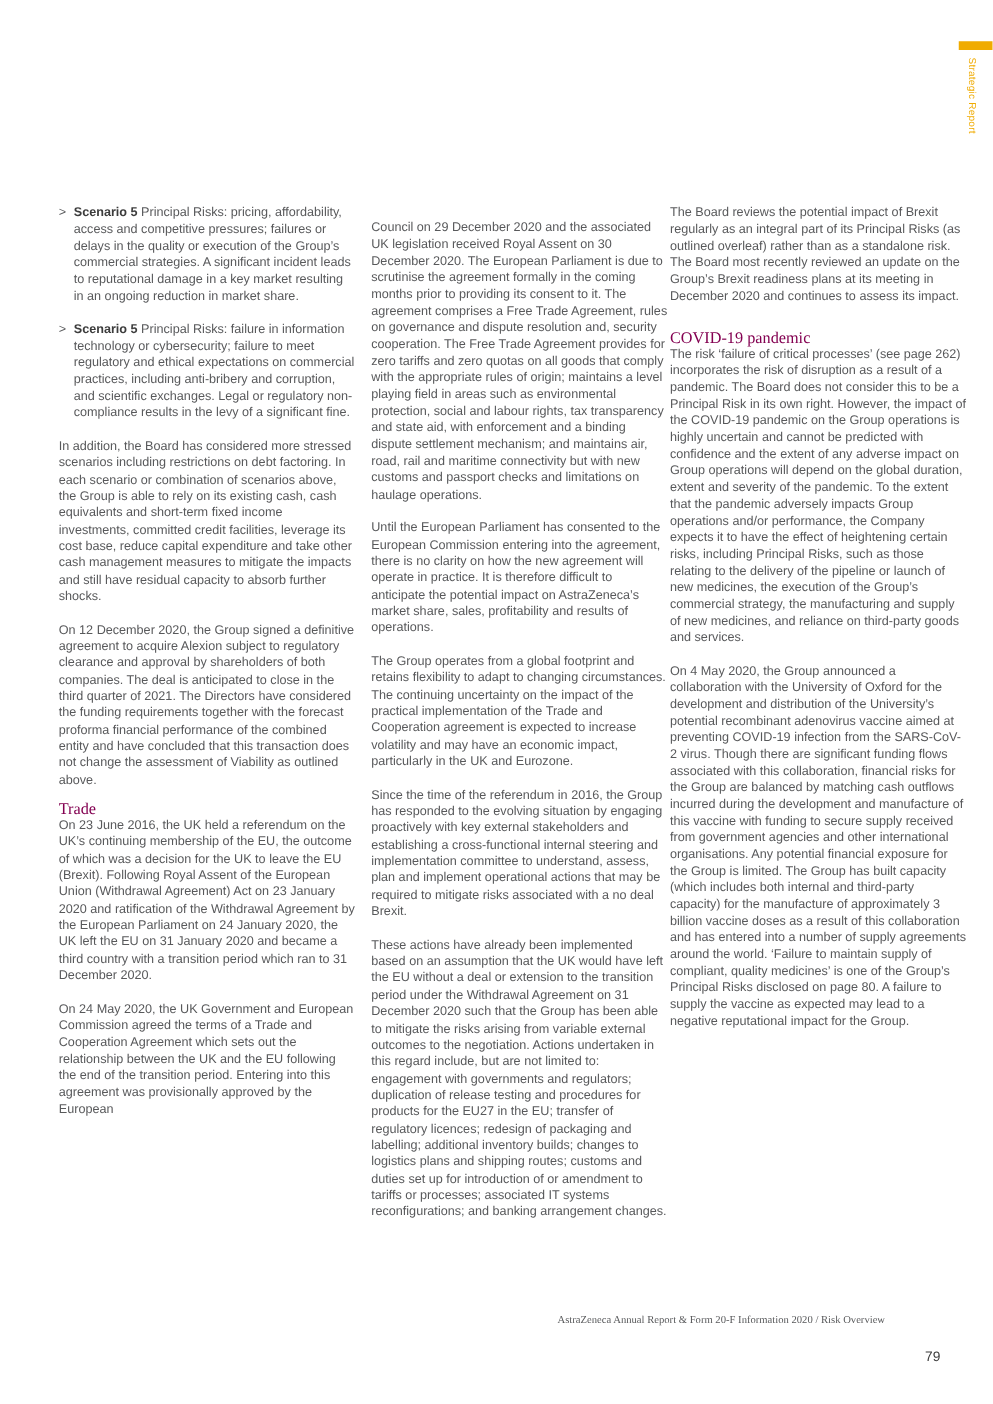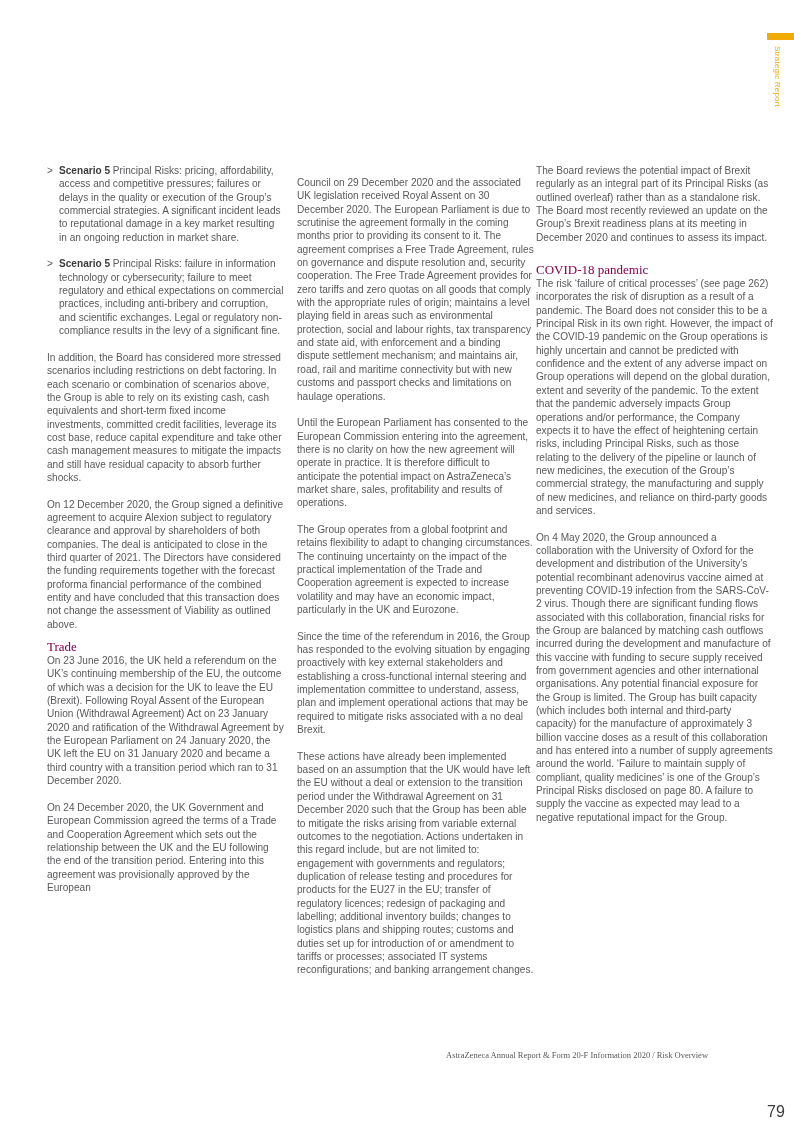--- a/index.html
+++ b/index.html
@@ -16,22 +16,22 @@
   .bullet .gt { position: absolute; left: 0; top: 0; }
   .bullet b { font-weight: bold; color: #3c3c3c; }
   .bullets { margin-bottom: 13.35px; }
   h3 { font-family: "Liberation Serif", serif; font-weight: normal;
        color: #830051; font-size: 13px; line-height: 14px; margin: 0 0 0 0; }
   .side-bar { position: absolute; left: 767px; top: 33px; width: 27px; height: 7px; background: #f0ab00; }
   .side-label { position: absolute; left: 773px; top: 46px; writing-mode: vertical-rl;
        font-family: "Liberation Sans", sans-serif; font-size: 8px; color: #f0ab00; letter-spacing: 0.2px; }
   .footer { position: absolute; top: 1050px; left: 446px; font-family: "Liberation Serif", serif;
        font-size: 8.5px; color: #58595b; }
-  .pagenum { position: absolute; top: 1080px; left: 767px; font-family: "Liberation Sans", sans-serif;
-       font-size: 16px; color: #3c3c3c; margin-top: 23px; }
+  .pagenum { position: absolute; top: 1080px; left: 740px; font-family: "Liberation Sans", sans-serif;
+       font-size: 11px; color: #3c3c3c; }
 </style>
 </head>
 <body>
 
 <div class="page">
 
   <div class="side-bar"></div>
   <div class="side-label">Strategic Report</div>
 
   <div class="col col1">
@@ -40,33 +40,33 @@
         <span class="gt">&gt;</span><b>Scenario 5</b><span> Principal Risks: pricing, affordability, access and competitive pressures; failures or delays in the quality or execution of the Group’s commercial strategies. A significant incident leads to reputational damage in a key market resulting in an ongoing reduction in market share.</span>
       </p>
       <p class="bullet">
         <span class="gt">&gt;</span><b>Scenario 5</b><span> Principal Risks: failure in information technology or cybersecurity; failure to meet regulatory and ethical expectations on commercial practices, including anti-bribery and corruption, and scientific exchanges. Legal or regulatory non-compliance results in the levy of a significant fine.</span>
       </p>
     </div>
     <p>In addition, the Board has considered more stressed scenarios including restrictions on debt factoring. In each scenario or combination of scenarios above, the Group is able to rely on its existing cash, cash equivalents and short-term fixed income investments, committed credit facilities, leverage its cost base, reduce capital expenditure and take other cash management measures to mitigate the impacts and still have residual capacity to absorb further shocks.</p>
     <p style="margin-bottom:9px">On 12 December 2020, the Group signed a definitive agreement to acquire Alexion subject to regulatory clearance and approval by shareholders of both companies. The deal is anticipated to close in the third quarter of 2021. The Directors have considered the funding requirements together with the forecast proforma financial performance of the combined entity and have concluded that this transaction does not change the assessment of Viability as outlined above.</p>
     <h3>Trade</h3>
     <p>On 23 June 2016, the UK held a referendum on the UK’s continuing membership of the EU, the outcome of which was a decision for the UK to leave the EU (Brexit). Following Royal Assent of the European Union (Withdrawal Agreement) Act on 23 January 2020 and ratification of the Withdrawal Agreement by the European Parliament on 24 January 2020, the UK left the EU on 31 January 2020 and became a third country with a transition period which ran to 31 December 2020.</p>
-    <p>On 24 December 2020, the UK Government and European Commission agreed the terms of a Trade and Cooperation Agreement which sets out the relationship between the UK and the EU following the end of the transition period. Entering into this agreement was provisionally approved by the European</p>
+    <p>On 24 May 2020, the UK Government and European Commission agreed the terms of a Trade and Cooperation Agreement which sets out the relationship between the UK and the EU following the end of the transition period. Entering into this agreement was provisionally approved by the European</p>
   </div>
 
   <div class="col col2">
     <p>Council on 29 December 2020 and the associated UK legislation received Royal Assent on 30 December 2020. The European Parliament is due to scrutinise the agreement formally in the coming months prior to providing its consent to it. The agreement comprises a Free Trade Agreement, rules on governance and dispute resolution and, security cooperation. The Free Trade Agreement provides for zero tariffs and zero quotas on all goods that comply with the appropriate rules of origin; maintains a level playing field in areas such as environmental protection, social and labour rights, tax transparency and state aid, with enforcement and a binding dispute settlement mechanism; and maintains air, road, rail and maritime connectivity but with new customs and passport checks and limitations on haulage operations.</p>
     <p>Until the European Parliament has consented to the European Commission entering into the agreement, there is no clarity on how the new agreement will operate in practice. It is therefore difficult to anticipate the potential impact on AstraZeneca’s market share, sales, profitability and results of operations.</p>
     <p>The Group operates from a global footprint and retains flexibility to adapt to changing circumstances. The continuing uncertainty on the impact of the practical implementation of the Trade and Cooperation agreement is expected to increase volatility and may have an economic impact, particularly in the UK and Eurozone.</p>
     <p>Since the time of the referendum in 2016, the Group has responded to the evolving situation by engaging proactively with key external stakeholders and establishing a cross-functional internal steering and implementation committee to understand, assess, plan and implement operational actions that may be required to mitigate risks associated with a no deal Brexit.</p>
     <p>These actions have already been implemented based on an assumption that the UK would have left the EU without a deal or extension to the transition period under the Withdrawal Agreement on 31 December 2020 such that the Group has been able to mitigate the risks arising from variable external outcomes to the negotiation. Actions undertaken in this regard include, but are not limited to: engagement with governments and regulators; duplication of release testing and procedures for products for the EU27 in the EU; transfer of regulatory licences; redesign of packaging and labelling; additional inventory builds; changes to logistics plans and shipping routes; customs and duties set up for introduction of or amendment to tariffs or processes; associated IT systems reconfigurations; and banking arrangement changes.</p>
   </div>
 
   <div class="col col3">
     <p style="margin-bottom:19px">The Board reviews the potential impact of Brexit regularly as an integral part of its Principal Risks (as outlined overleaf) rather than as a standalone risk. The Board most recently reviewed an update on the Group’s Brexit readiness plans at its meeting in December 2020 and continues to assess its impact.</p>
-    <h3>COVID-18 pandemic</h3>
+    <h3>COVID-19 pandemic</h3>
     <p>The risk ‘failure of critical processes’ (see page 262) incorporates the risk of disruption as a result of a pandemic. The Board does not consider this to be a Principal Risk in its own right. However, the impact of the COVID-19 pandemic on the Group operations is highly uncertain and cannot be predicted with confidence and the extent of any adverse impact on Group operations will depend on the global duration, extent and severity of the pandemic. To the extent that the pandemic adversely impacts Group operations and/or performance, the Company expects it to have the effect of heightening certain risks, including Principal Risks, such as those relating to the delivery of the pipeline or launch of new medicines, the execution of the Group’s commercial strategy, the manufacturing and supply of new medicines, and reliance on third-party goods and services.</p>
     <p>On 4 May 2020, the Group announced a collaboration with the University of Oxford for the development and distribution of the University’s potential recombinant adenovirus vaccine aimed at preventing COVID-19 infection from the SARS-CoV-2 virus. Though there are significant funding flows associated with this collaboration, financial risks for the Group are balanced by matching cash outflows incurred during the development and manufacture of this vaccine with funding to secure supply received from government agencies and other international organisations. Any potential financial exposure for the Group is limited. The Group has built capacity (which includes both internal and third-party capacity) for the manufacture of approximately 3 billion vaccine doses as a result of this collaboration and has entered into a number of supply agreements around the world. ‘Failure to maintain supply of compliant, quality medicines’ is one of the Group’s Principal Risks disclosed on page 80. A failure to supply the vaccine as expected may lead to a negative reputational impact for the Group.</p>
   </div>
 
   <div class="footer">AstraZeneca Annual Report &amp; Form 20-F Information 2020 / Risk Overview</div>
   <div class="pagenum">79</div>
 </div>
 
 </body></html>

